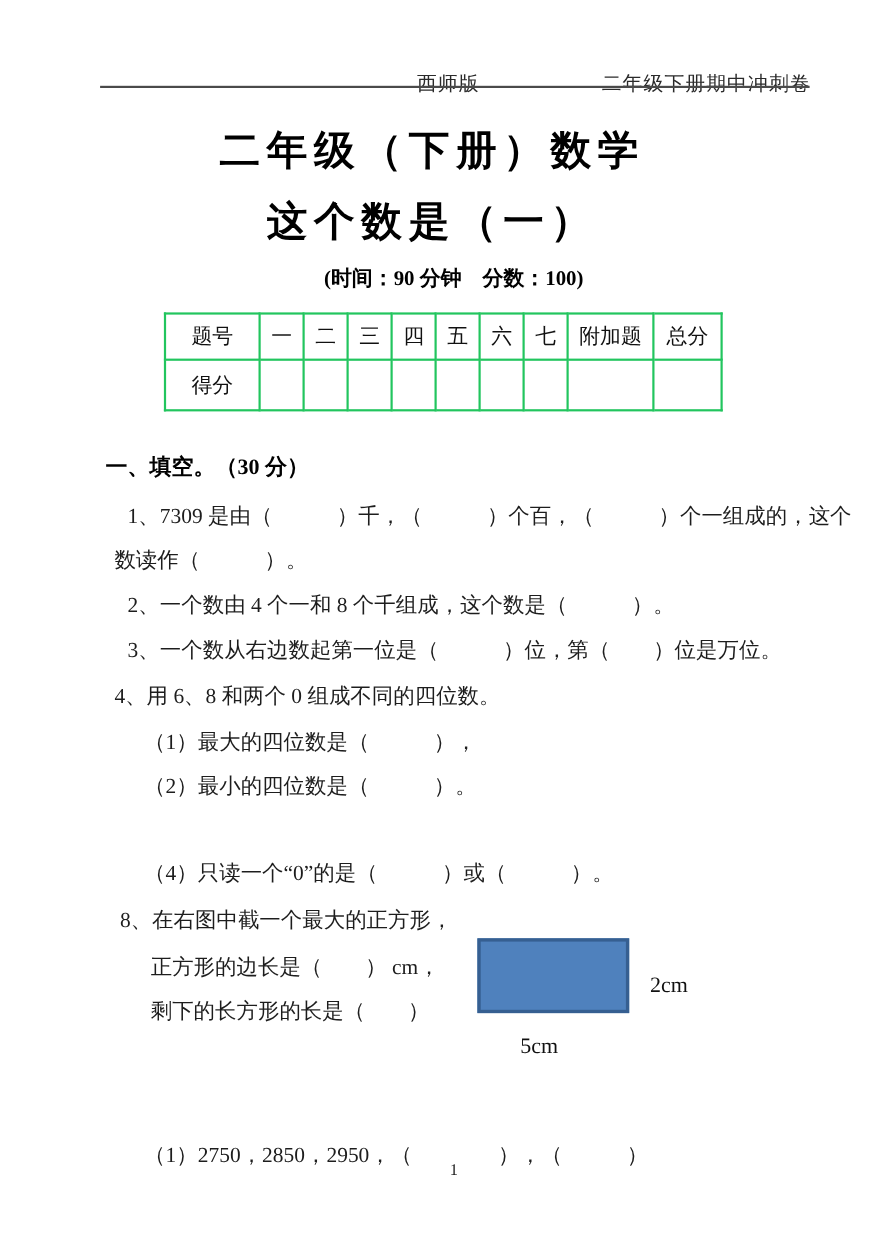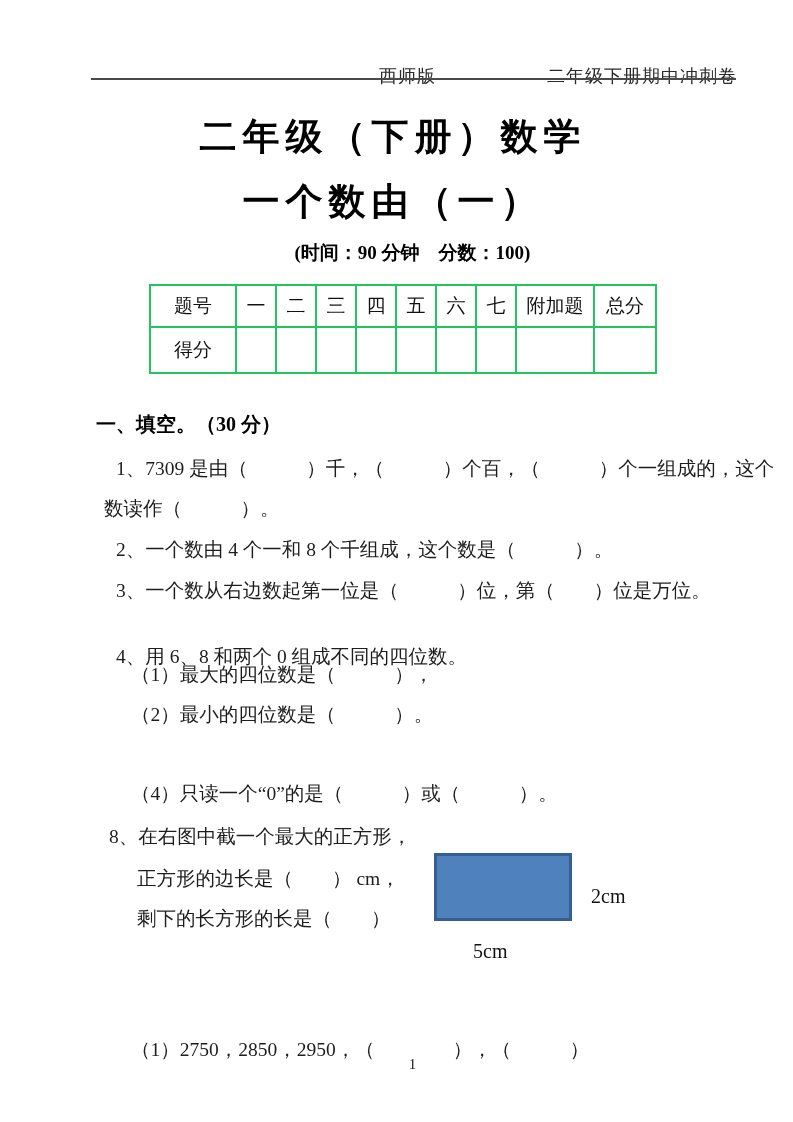--- a/index.html
+++ b/index.html
@@ -75,21 +75,21 @@
 </head>
 <body>
 
 <div class="page">
 
   <span class="abs hdr-text" style="left:355px; top:40px;">西师版</span>
   <span class="abs hdr-text" style="left:523px; top:40px;">二年级下册期中冲刺卷</span>
   <div class="hdr-line"></div>
 
   <div class="title-line" style="top:88px;">二年级（下册）数学</div>
-  <div class="title-line" style="top:153px;">一个数由（一）</div>
+  <div class="title-line" style="top:153px;">这个数是（一）</div>
   <div class="meta-line" style="top:216px;">(时间：90 分钟　分数：100)</div>
 
   <table class="score">
     <tbody>
         <tr class="r1">
       <td class="cw0">题号</td>
       <td class="cwN">一</td>
       <td class="cwN">二</td>
       <td class="cwN">三</td>
       <td class="cwN">四</td>
@@ -113,21 +113,21 @@
     </tr>
   </tbody>
     </table>
 
   <div class="abs section-heading" style="left:72px; top:387px;">一、填空。（30 分）</div>
 
   <div class="abs qline" style="left:92px;  top:431px;">1、7309 是由（　　　）千，（　　　）个百，（　　　）个一组成的，这个</div>
   <div class="abs qline" style="left:80px;  top:471px;font-family:Liberation Mono, monospace;">数读作（　　　）。</div>
   <div class="abs qline" style="left:92px;  top:512px;">2、一个数由 4 个一和 8 个千组成，这个数是（　　　）。</div>
   <div class="abs qline" style="left:92px;  top:553px;">3、一个数从右边数起第一位是（　　　）位，第（　　）位是万位。</div>
-  <div class="abs qline" style="left:92px;  top:595px;margin-top:24px;">4、用 6、8 和两个 0 组成不同的四位数。</div>
+  <div class="abs qline" style="left:80px;  top:595px;">4、用 6、8 和两个 0 组成不同的四位数。</div>
   <div class="abs qline" style="left:107px; top:637px;">（1）最大的四位数是（　　　），</div>
   <div class="abs qline" style="left:107px; top:677px;">（2）最小的四位数是（　　　）。</div>
   <div class="abs qline" style="left:107px; top:756px;">（4）只读一个“0”的是（　　　）或（　　　）。</div>
   <div class="abs qline" style="left:85px;  top:799px;">8、在右图中截一个最大的正方形，</div>
   <div class="abs qline" style="left:113px; top:841px;">正方形的边长是（　　） cm，</div>
   <div class="abs qline" style="left:113px; top:881px;">剩下的长方形的长是（　　）</div>
   <div class="abs qline" style="left:107px; top:1012px;">（1）2750，2850，2950，（　　　　），（　　　）</div>
 
   <div class="fig-rect"></div>
   <span class="abs fig-label" style="left:567px; top:861px;">2cm</span>

